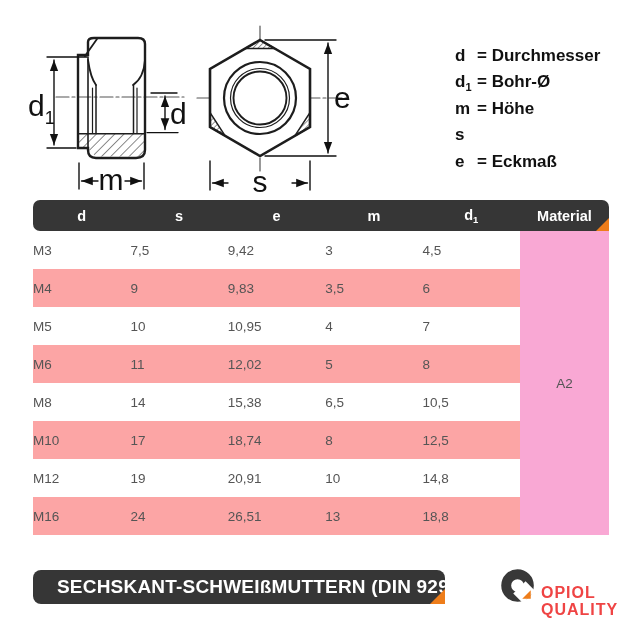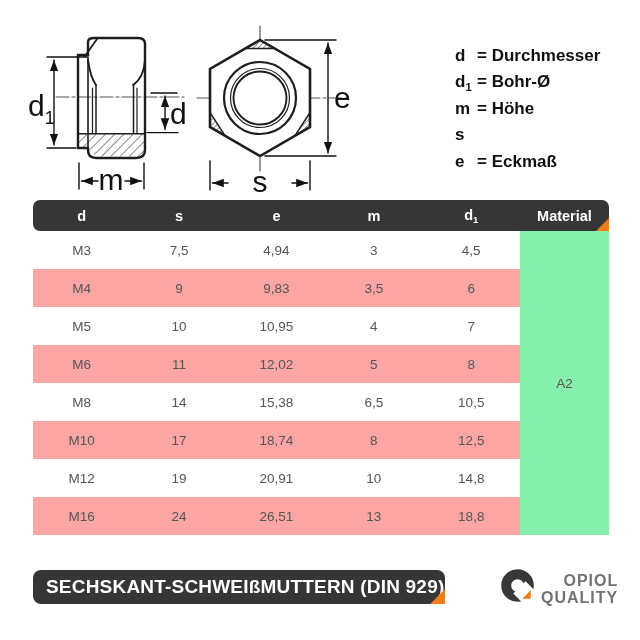--- a/index.html
+++ b/index.html
@@ -17,33 +17,33 @@
   
   .table{position:absolute;left:33px;top:200px;width:576px;}
   .thead{position:relative;display:grid;grid-template-columns:97.4px 97.4px 97.4px 97.4px 97.4px 89px;
          height:31px;background:#363636;border-radius:7px 7px 0 7px;color:#fff;
          font-size:14.5px;font-weight:700;align-items:center;text-align:center;}
   .thead .corner{position:absolute;right:0;bottom:0;width:13px;height:13px;background:#ee7d1a;
          clip-path:polygon(100% 0,100% 100%,0 100%);}
   .hsub{font-size:9.5px;vertical-align:-3px;}
   .tbody{position:relative;width:576px;height:304px;}
   .trow{display:grid;grid-template-columns:97.4px 97.4px 97.4px 97.4px 97.4px;width:487px;height:38px;
-        align-items:center;text-align:center;font-size:13.5px;color:#555;background:#fff;}
+        align-items:center;text-align:left;font-size:13.5px;color:#555;background:#fff;}
   .trow.alt{background:#fca5a5;}
-  .material-col{position:absolute;left:487px;top:0;width:89px;height:304px;background:#86efac;
+  .material-col{position:absolute;left:487px;top:0;width:89px;height:304px;background:#f9a8d4;
         display:flex;align-items:center;justify-content:center;font-size:13.5px;color:#555;text-align:center;}
   
   .banner{position:absolute;left:33px;top:570px;width:412px;height:34px;background:#363636;
         border-radius:8px 8px 0 8px;color:#fff;font-size:19px;font-weight:700;letter-spacing:.2px;
-        line-height:34px;padding-left:13px;box-sizing:border-box;white-space:nowrap;}
+        line-height:34px;padding-left:24px;box-sizing:border-box;white-space:nowrap;}
   .banner .corner{position:absolute;right:0;bottom:0;width:15px;height:15px;background:#ee7d1a;
         clip-path:polygon(100% 0,100% 100%,0 100%);}
   .brand{position:absolute;left:501px;top:569px;display:flex;align-items:flex-start;}
-  .brand-text{margin-left:6px;color:#737373;font-weight:700;font-size:16px;letter-spacing:1px;
-        line-height:17px;margin-top:3px;text-align:right;}
+  .brand-text{margin-left:6px;color:#ef4444;font-weight:700;font-size:16px;letter-spacing:1px;
+        line-height:17px;margin-top:15px;}
 </style>
 </head>
 <body>
 
 <div class="page">
 
   <svg class="drawing" viewBox="0 0 640 200">
     <defs>
       <pattern id="hatch" patternUnits="userSpaceOnUse" width="6.5" height="6.5" patternTransform="rotate(45)">
         <line x1="0" y1="0" x2="0" y2="6.5" stroke="#2c2c2c" stroke-width="1.1"></line>
@@ -152,21 +152,21 @@
       <div>e</div>
       <div>m</div>
       <div><span>d</span><span class="hsub">1</span></div>
       <div>Material</div>
       <div class="corner"></div>
     </div>
     <div class="tbody">
       <div class="trow">
         <div>M3</div>
           <div>7,5</div>
-          <div>4,94</div>
+          <div>9,42</div>
           <div>3</div>
           <div>4,5</div>
       </div>
       <div class="trow alt">
         <div>M4</div>
           <div>9</div>
           <div>9,83</div>
           <div>3,5</div>
           <div>6</div>
       </div>

